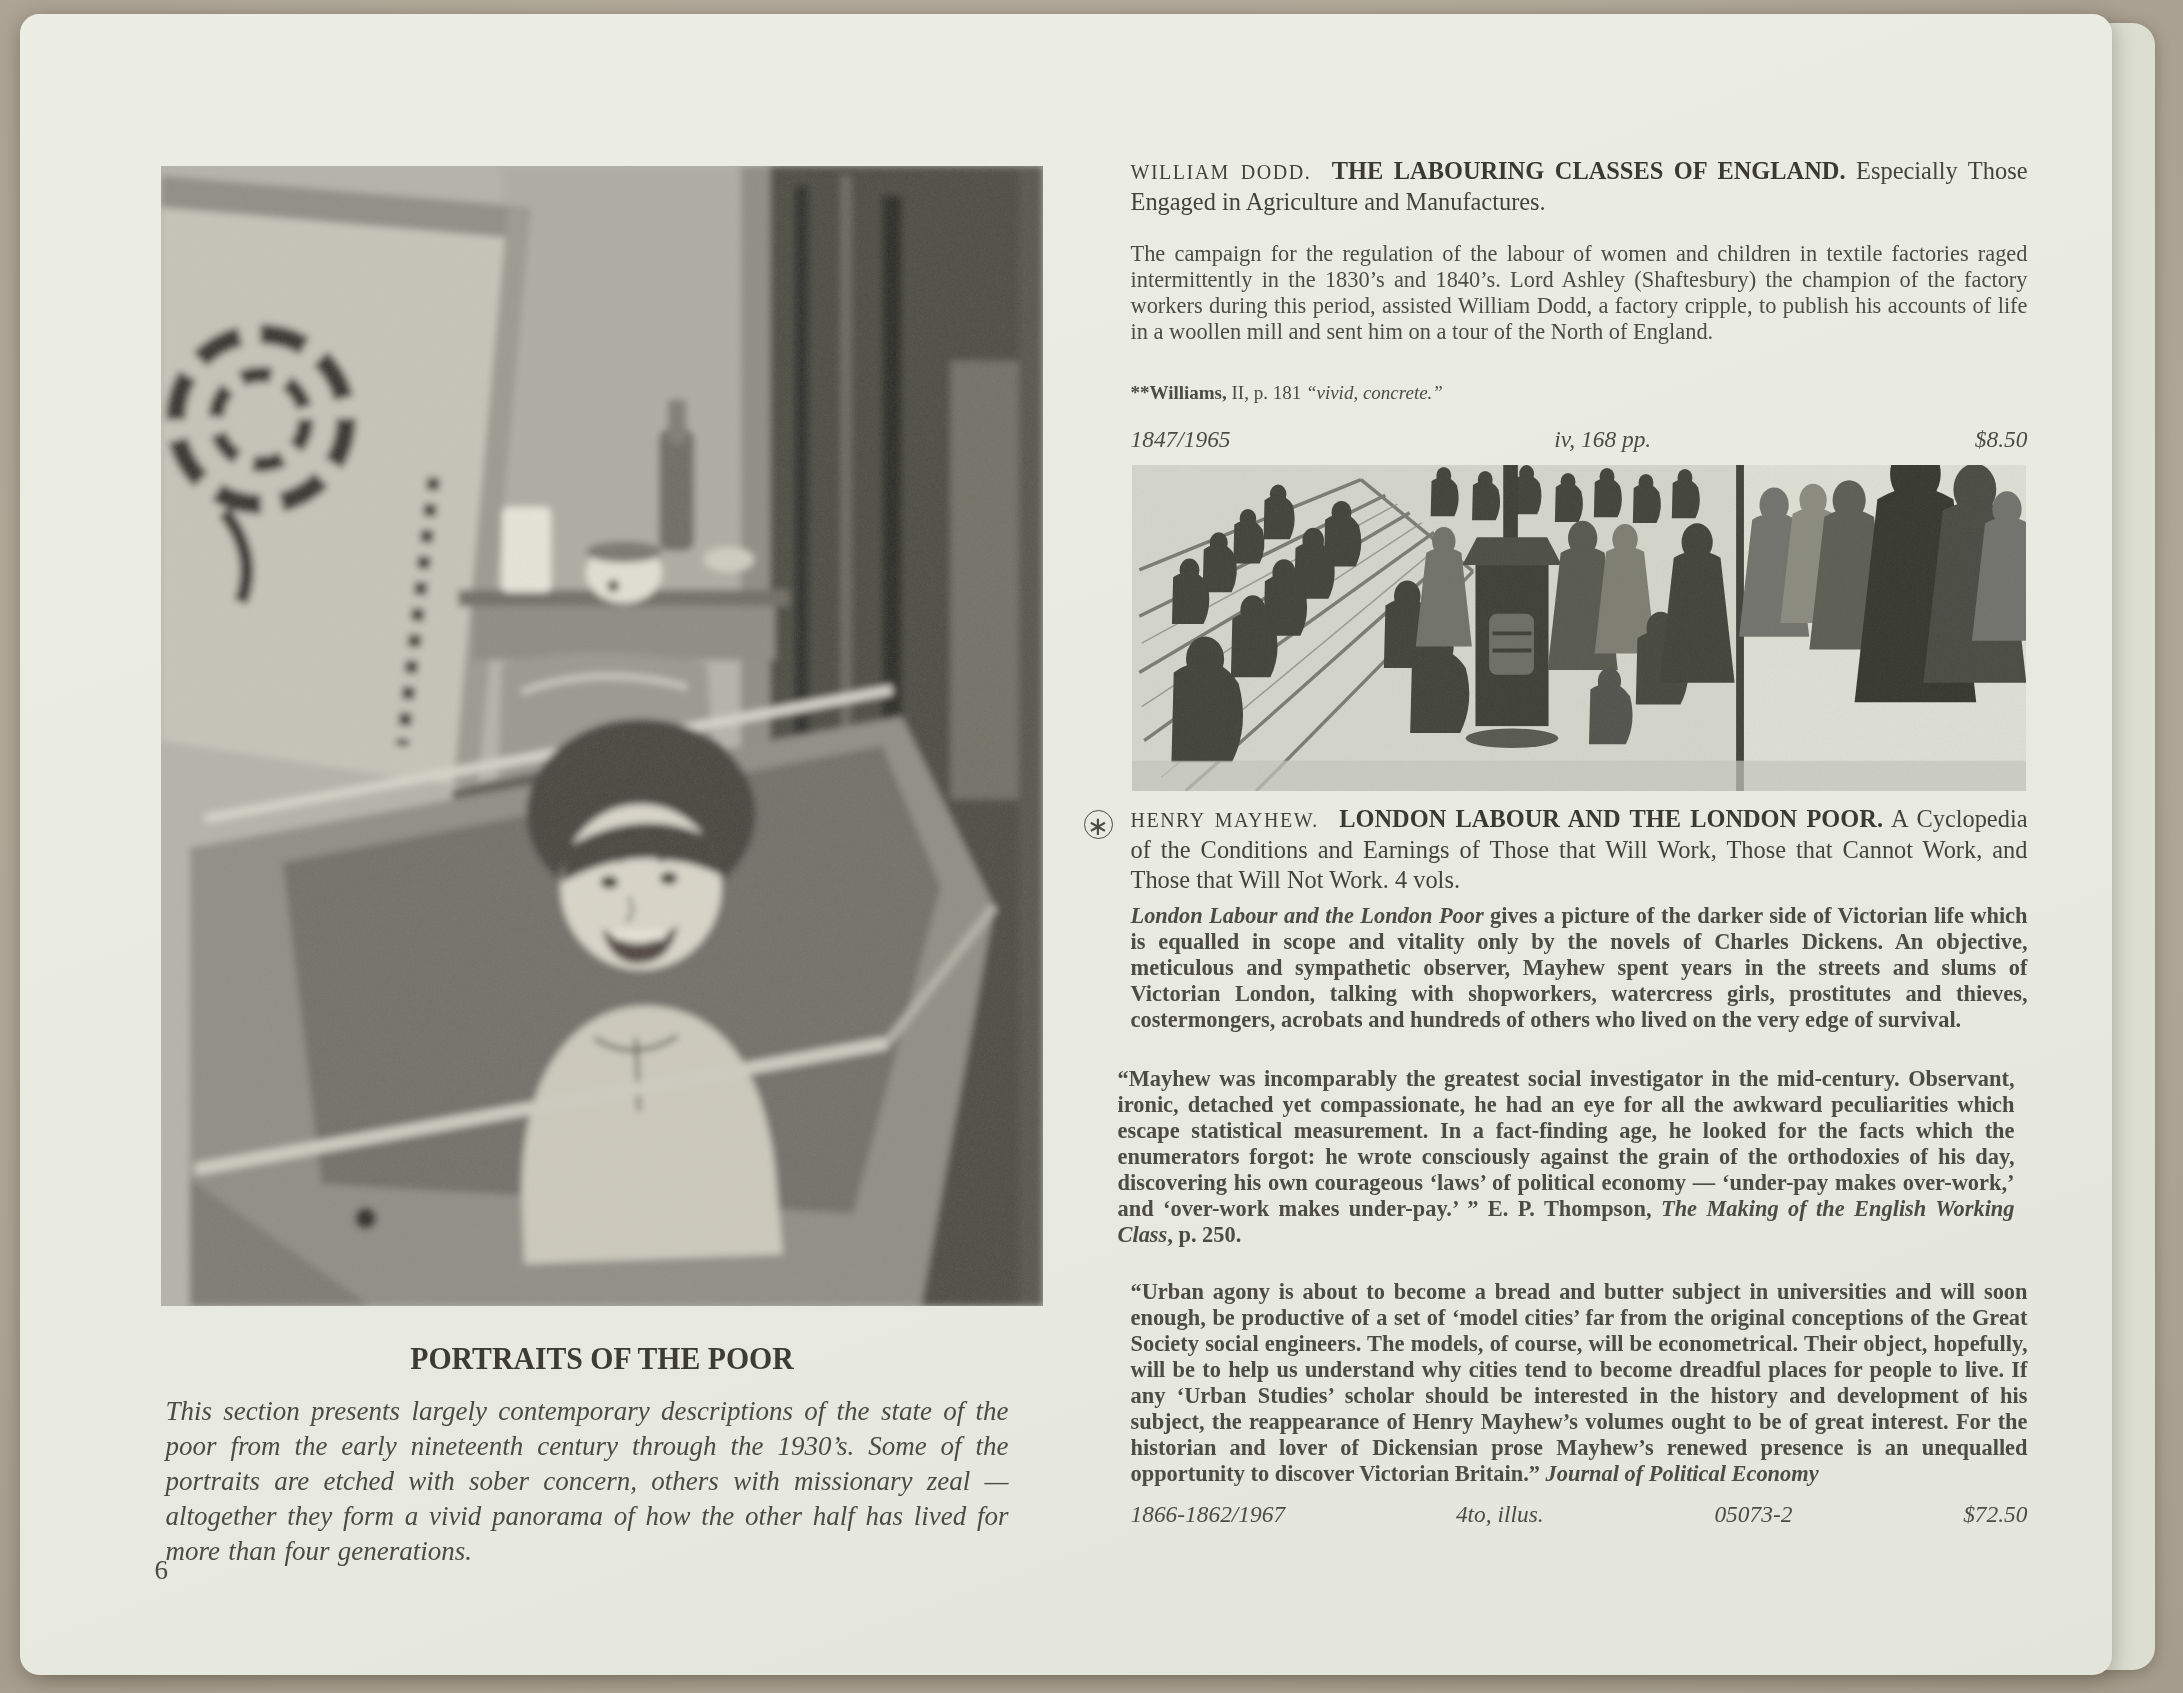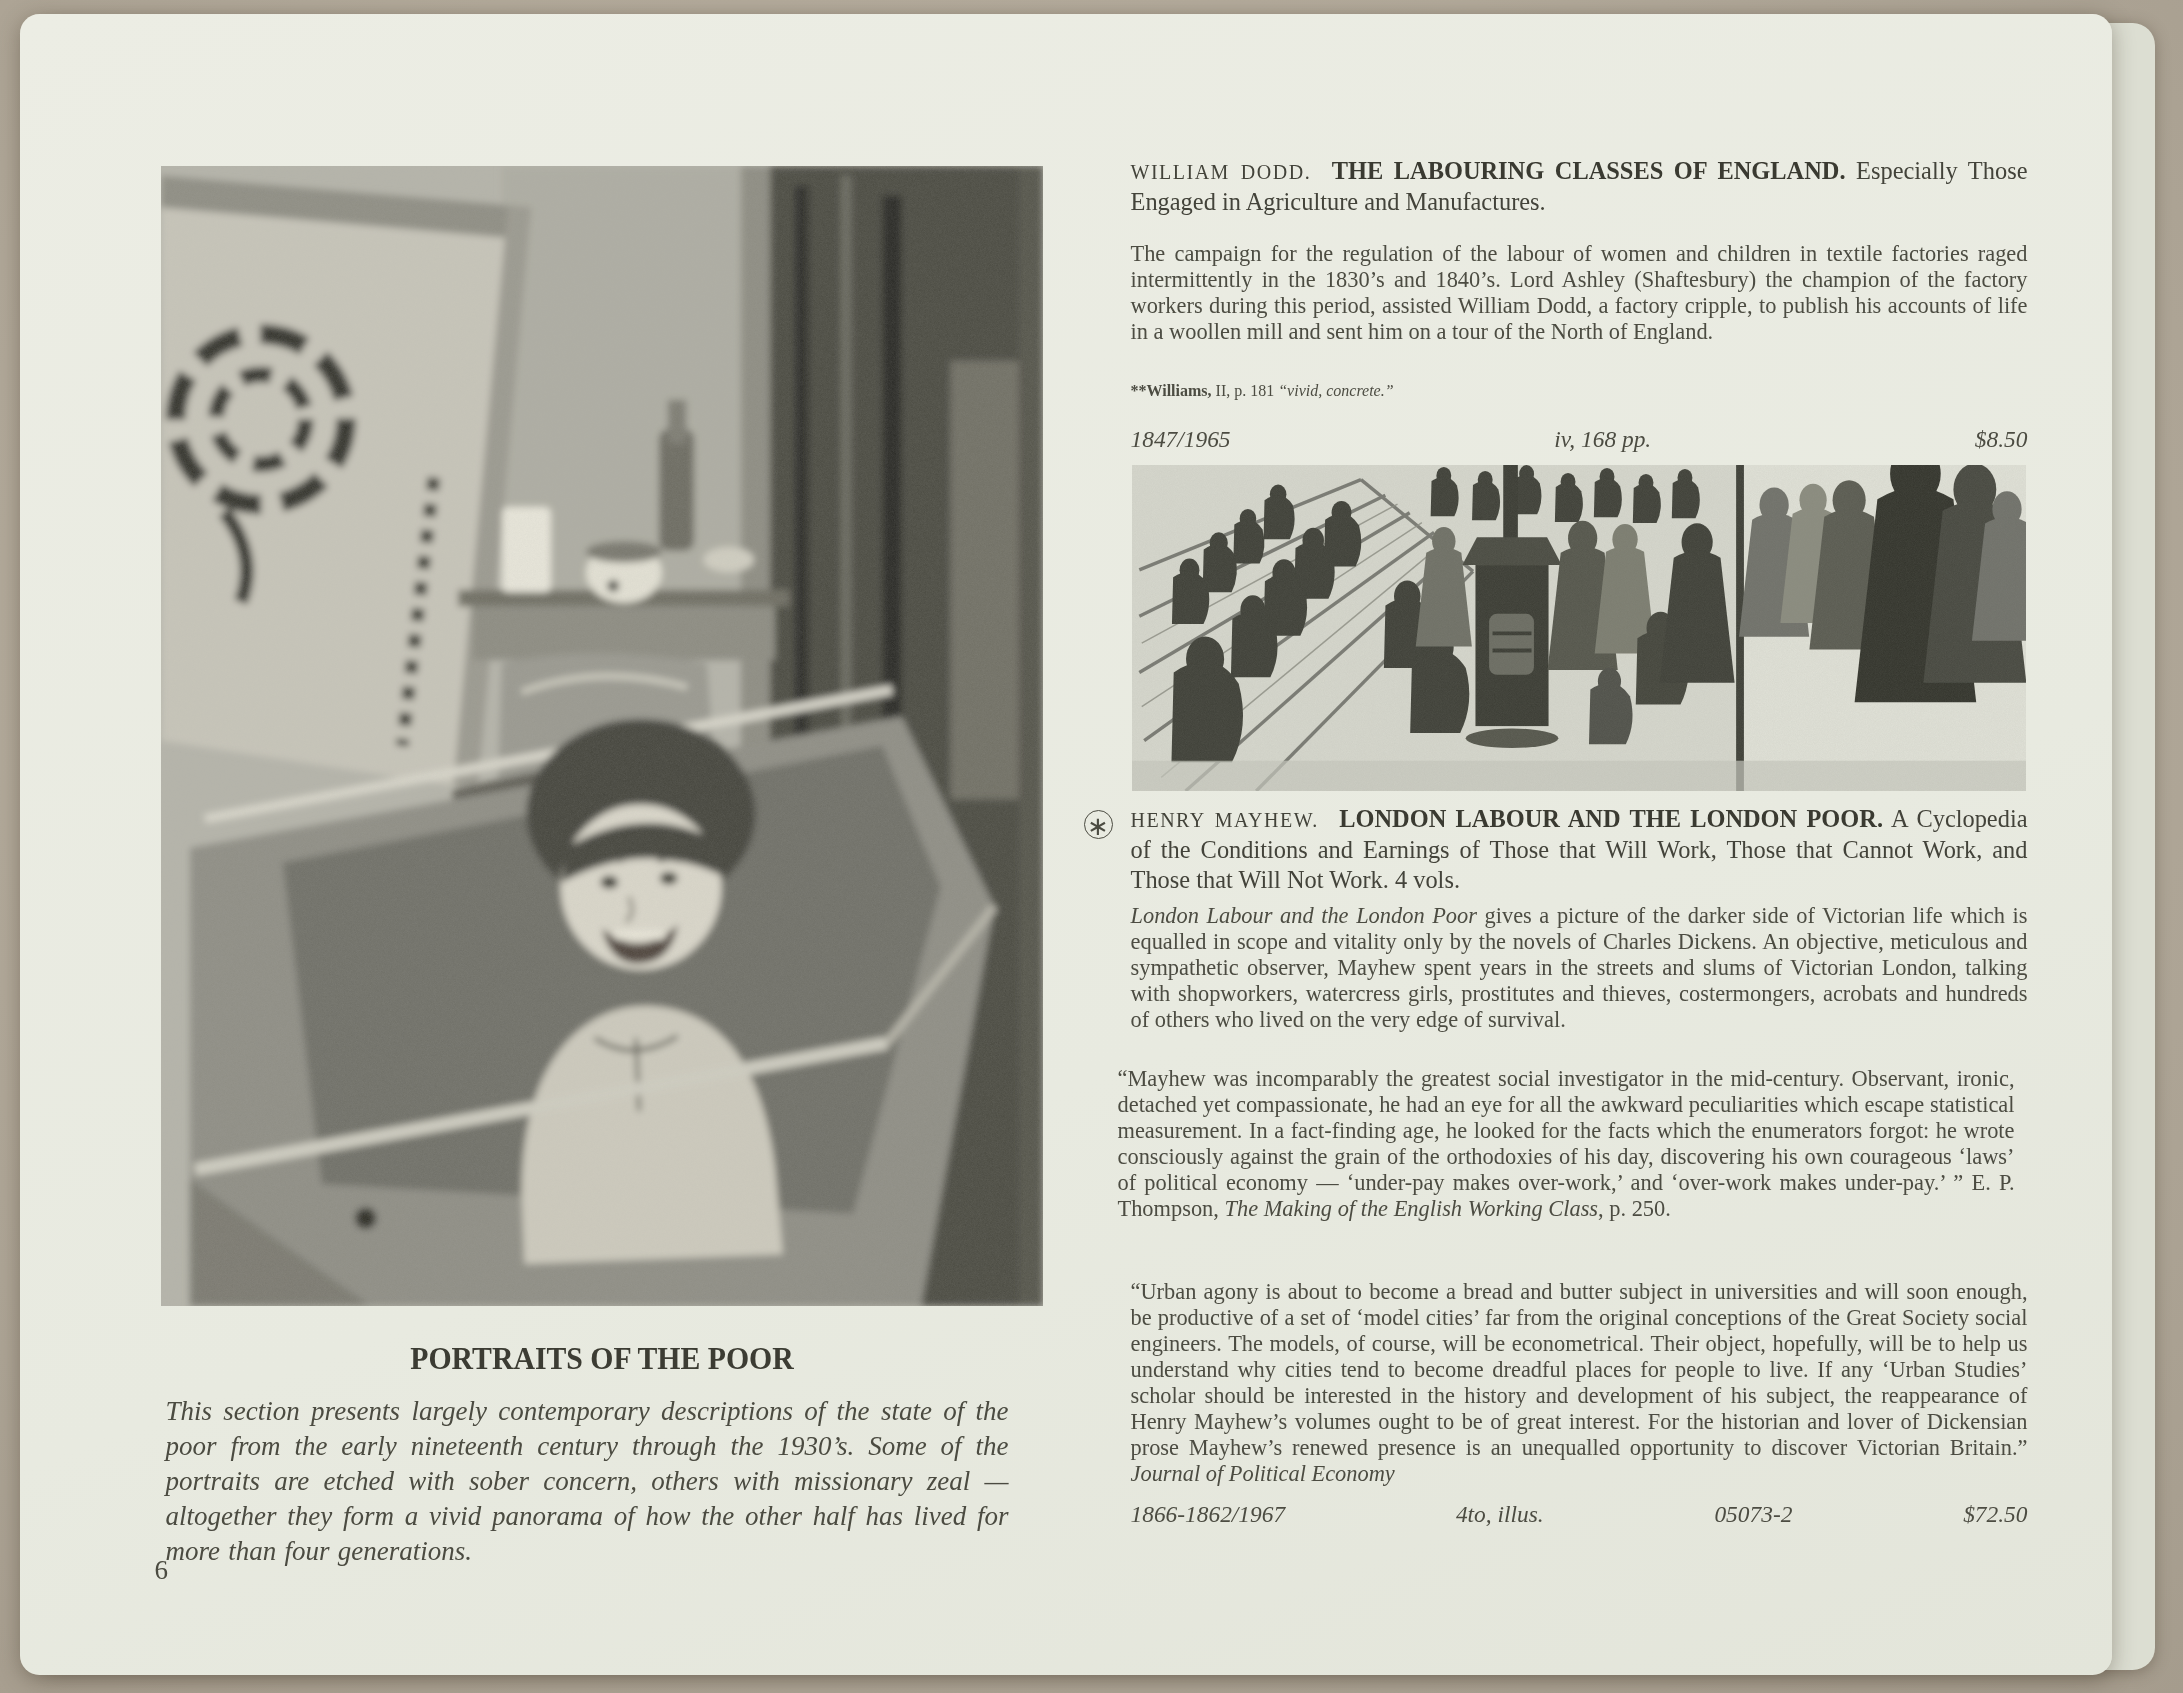--- a/index.html
+++ b/index.html
@@ -48,28 +48,28 @@
   .mark-circle{
     left:1064px;top:796px;width:27px;height:27px;
     border:1.9px solid #4b4b41;border-radius:50%;color:#4b4b41;
     display:flex;align-items:center;justify-content:center;
   }
   .mark-circle span{position:static;font-size:26px;line-height:0;padding-top:2.9px;font-family:"DejaVu Sans",sans-serif;}
   .body{
     width:897px;font-size:22.4px;line-height:26px;color:#4c4c42;
     text-align:justify;
   }
-  .body span{position:static;}
+  .body span{position:static;font-weight:bold;}
   .e1p1{left:1111px;top:227px;}
   .e2p1{left:1111px;top:889px;}
   .e2p2{left:1098px;top:1052px;}
   .e2p3{left:1111px;top:1253px;margin-top:12px;}
   .it{font-style:italic;}
   .bold{font-weight:bold;}
-  .ref{left:1111px;top:368px;width:897px;font-size:16px;color:#4c4c42;}
+  .ref{left:1111px;top:368px;width:897px;font-size:19px;color:#4c4c42;}
   .ref span{position:static;}
   .imprint{
     width:897px;display:flex;justify-content:space-between;
     font-size:23.4px;font-style:italic;color:#4c4c42;
   }
   .imprint span{position:static;}
   .imp1{left:1111px;top:412px;}
   .imp2{left:1111px;top:1487px;align-items:center;}
   .engraving{left:1112px;top:451px;width:894px;height:326px;overflow:hidden;}
 </style>

